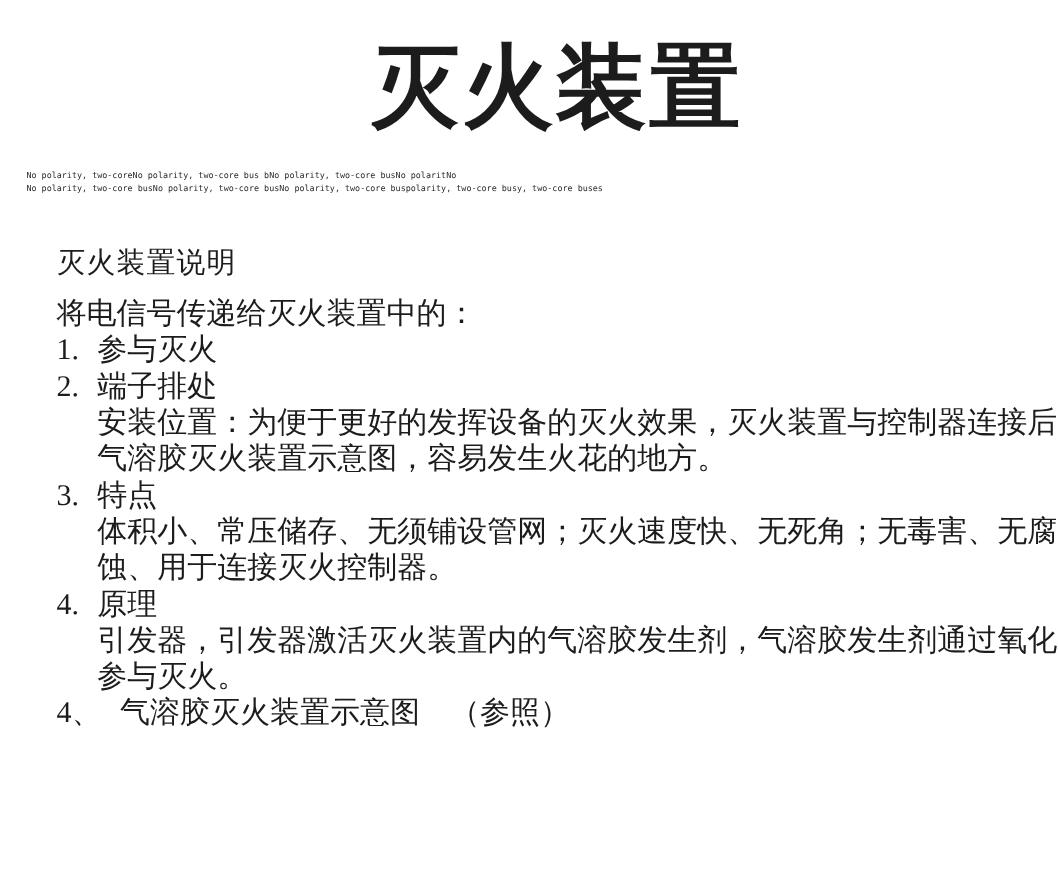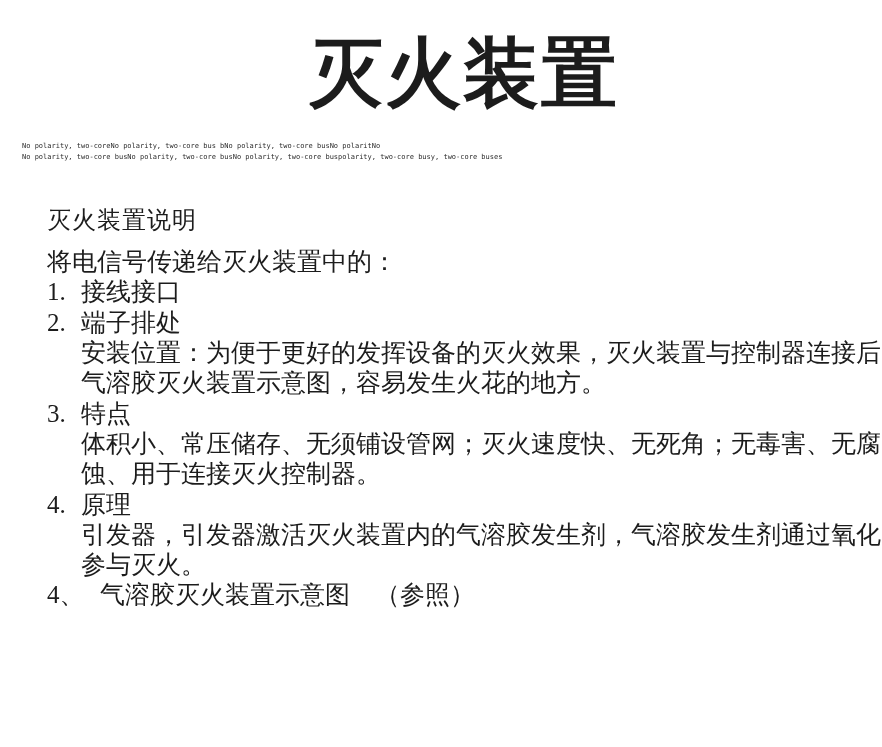--- a/index.html
+++ b/index.html
@@ -63,21 +63,21 @@
     <div class="sub-line">No polarity, two-core busNo polarity, two-core busNo polarity, two-core buspolarity, two-core busy, two-core buses</div>
   </div>
 
   <h2 class="heading">灭火装置说明</h2>
 
   <div class="body-text">
 
     <div class="line intro">将电信号传递给灭火装置中的：</div>
 
     <div class="line">
-      <span class="num">1.</span><span>接线接口</span>
+      <span class="num">1.</span><span>参与灭火</span>
     </div>
 
     <div class="line">
       <span class="num">2.</span><span>端子排处</span>
     </div>
     <div class="line detail">安装位置：为便于更好的发挥设备的灭火效果，灭火装置与控制器连接后</div>
     <div class="line detail">气溶胶灭火装置示意图，容易发生火花的地方。</div>
 
     <div class="line">
       <span class="num">3.</span><span>特点</span>

